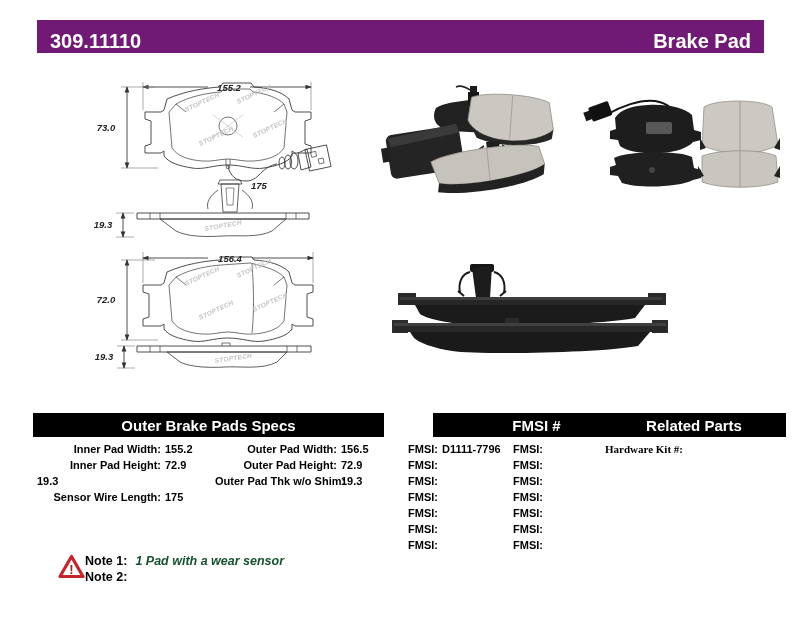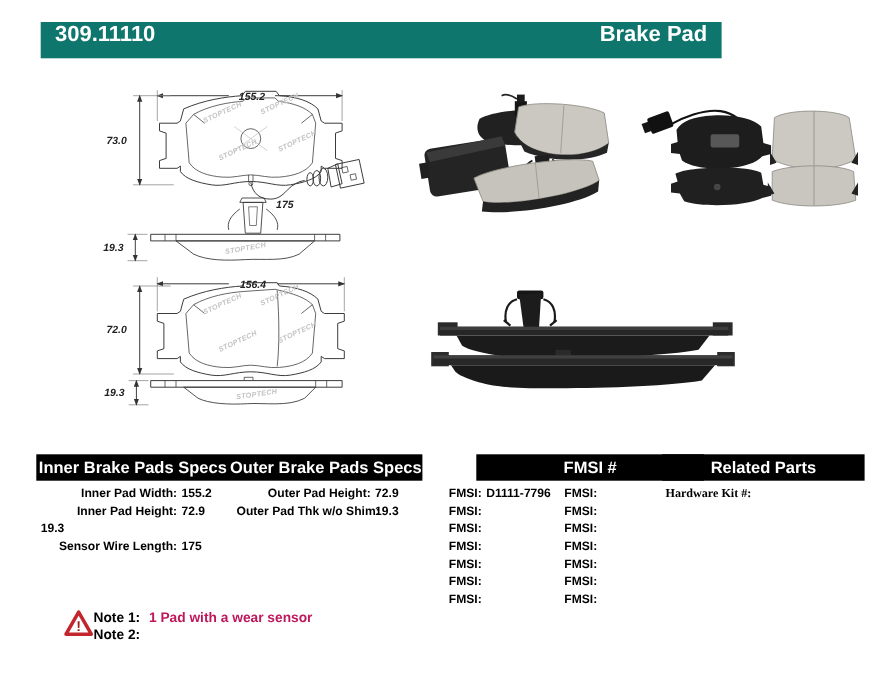--- a/index.html
+++ b/index.html
@@ -1,21 +1,21 @@
 <!DOCTYPE html>
 <html><head>
 <meta charset="utf-8">
 <style>
   html,body{margin:0;padding:0;background:#fff;}
   .page{position:relative;width:800px;height:619px;background:#fff;overflow:hidden;
         font-family:"Liberation Sans",sans-serif;color:#000;}
 
   
-  .titlebar{position:absolute;left:37px;top:20px;width:619px;height:33px;background:#0f766e;
-            color:#fff;display:flex;align-items:flex-start;justify-content:space-between;
+  .titlebar{position:absolute;left:37px;top:20px;width:727px;height:33px;background:#701a75;
+            color:#fff;display:flex;align-items:flex-end;justify-content:space-between;
             padding:0 13px;box-sizing:border-box;font-size:20px;font-weight:bold;}
 
   
   .art{position:absolute;left:0;top:55px;width:800px;height:350px;}
 
   
   .secbar{position:absolute;top:413px;height:24px;background:#000;color:#fff;
           display:flex;align-items:center;justify-content:center;
           font-size:15px;font-weight:bold;box-sizing:border-box;}
   .secbar.split span{flex:1;text-align:center;}
@@ -31,21 +31,21 @@
   .val{margin-left:4px;text-align:left;}
   .fmsi-col{left:408px;}
   .f-l{width:34px;} .f-v{width:71px;} .f-l2{width:34px;} .f-v2{width:55px;}
   .related-col{left:605px;font-family:Liberation Serif, serif;}
 
   
   .notes{position:absolute;left:58px;top:553px;display:flex;align-items:flex-start;}
   .warn{width:27px;height:25px;margin-top:1px;}
   .note-lines{margin-left:0;font-size:12.5px;font-weight:bold;line-height:16px;}
   .note-row{display:flex;white-space:nowrap;}
-  .note-red{color:#be185d;margin-left:8px;}
+  .note-red{color:#14532d;margin-left:8px;font-style:italic;}
 
   
   .draw path,.draw line,.draw circle,.draw ellipse,.draw rect{vector-effect:non-scaling-stroke;}
   text.dim{font-size:9.5px;font-weight:bold;font-style:italic;fill:#222;
            font-family:"Liberation Sans",sans-serif;}
   text.wm{font-size:6.5px;font-weight:bold;font-style:italic;fill:#c3c3c3;
           letter-spacing:.3px;font-family:"Liberation Sans",sans-serif;}
 </style>
 </head>
 <body>
@@ -219,21 +219,20 @@
       <rect x="392" y="320" width="16" height="13" fill="#2d2d2d"></rect>
       <rect x="652" y="320" width="16" height="13" fill="#2d2d2d"></rect>
       <rect x="505" y="318" width="14" height="6" fill="#2a2a2a"></rect>
       <rect x="394" y="323" width="272" height="9" fill="#282828"></rect>
       <rect x="394" y="323" width="272" height="3" fill="#404040"></rect>
       <path d="M410,332 L650,332 L638,346 C600,353 480,355 452,351 C432,348 418,342 414,338 Z" fill="#1a1a1a"></path>
     </g>
   </svg>
 
   <div class="secbar split" id="bar-specs">
-    <span>Inner Brake Pads Specs</span>
     <span>Outer Brake Pads Specs</span>
   </div>
   <div class="secbar" id="bar-fmsi">
     <span>FMSI #</span>
   </div>
   <div class="secbar" id="bar-related">
     <span>Related Parts</span>
   </div>
 
   <div class="spec-col inner-col">
@@ -248,20 +247,24 @@
     <div class="spec-row">
       <span class="val">19.3</span>
     </div>
     <div class="spec-row">
       <span class="lbl">Sensor Wire Length:</span>
       <span class="val">175</span>
     </div>
   </div>
 
   <div class="spec-col outer-col">
+    <div class="spec-row">
+      <span class="lbl">Outer Pad Width:</span>
+      <span class="val">156.5</span>
+    </div>
     <div class="spec-row">
       <span class="lbl">Outer Pad Height:</span>
       <span class="val">72.9</span>
     </div>
     <div class="spec-row">
       <span class="lbl">Outer Pad Thk w/o Shim:</span>
       <span class="val">19.3</span>
     </div>
   </div>
 

